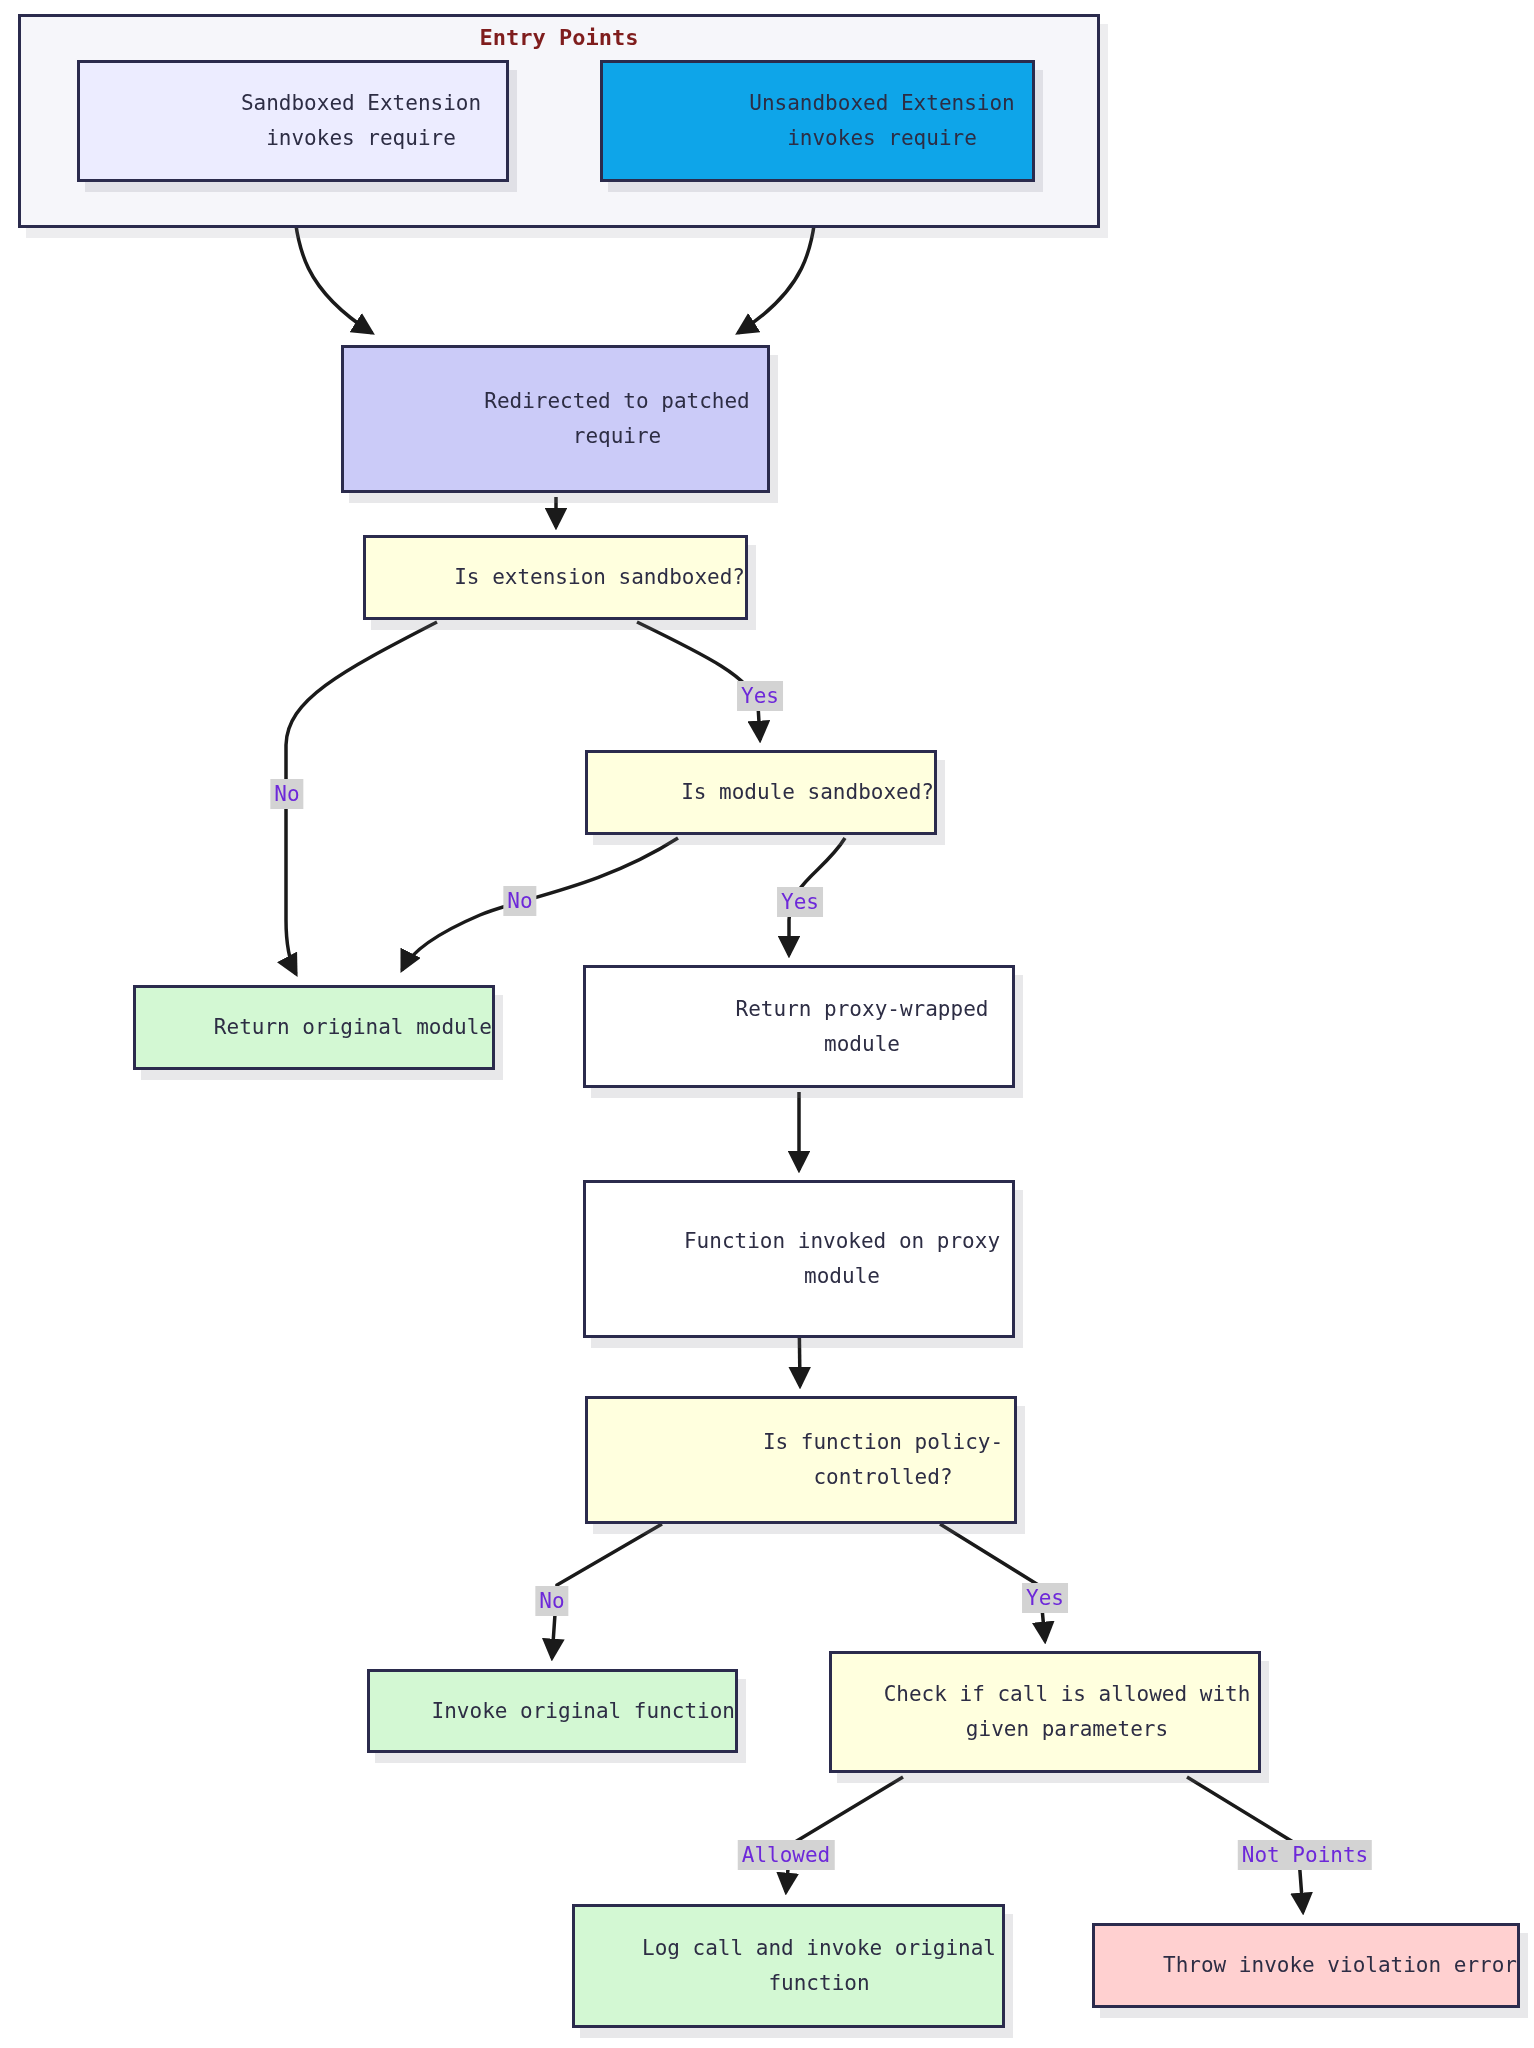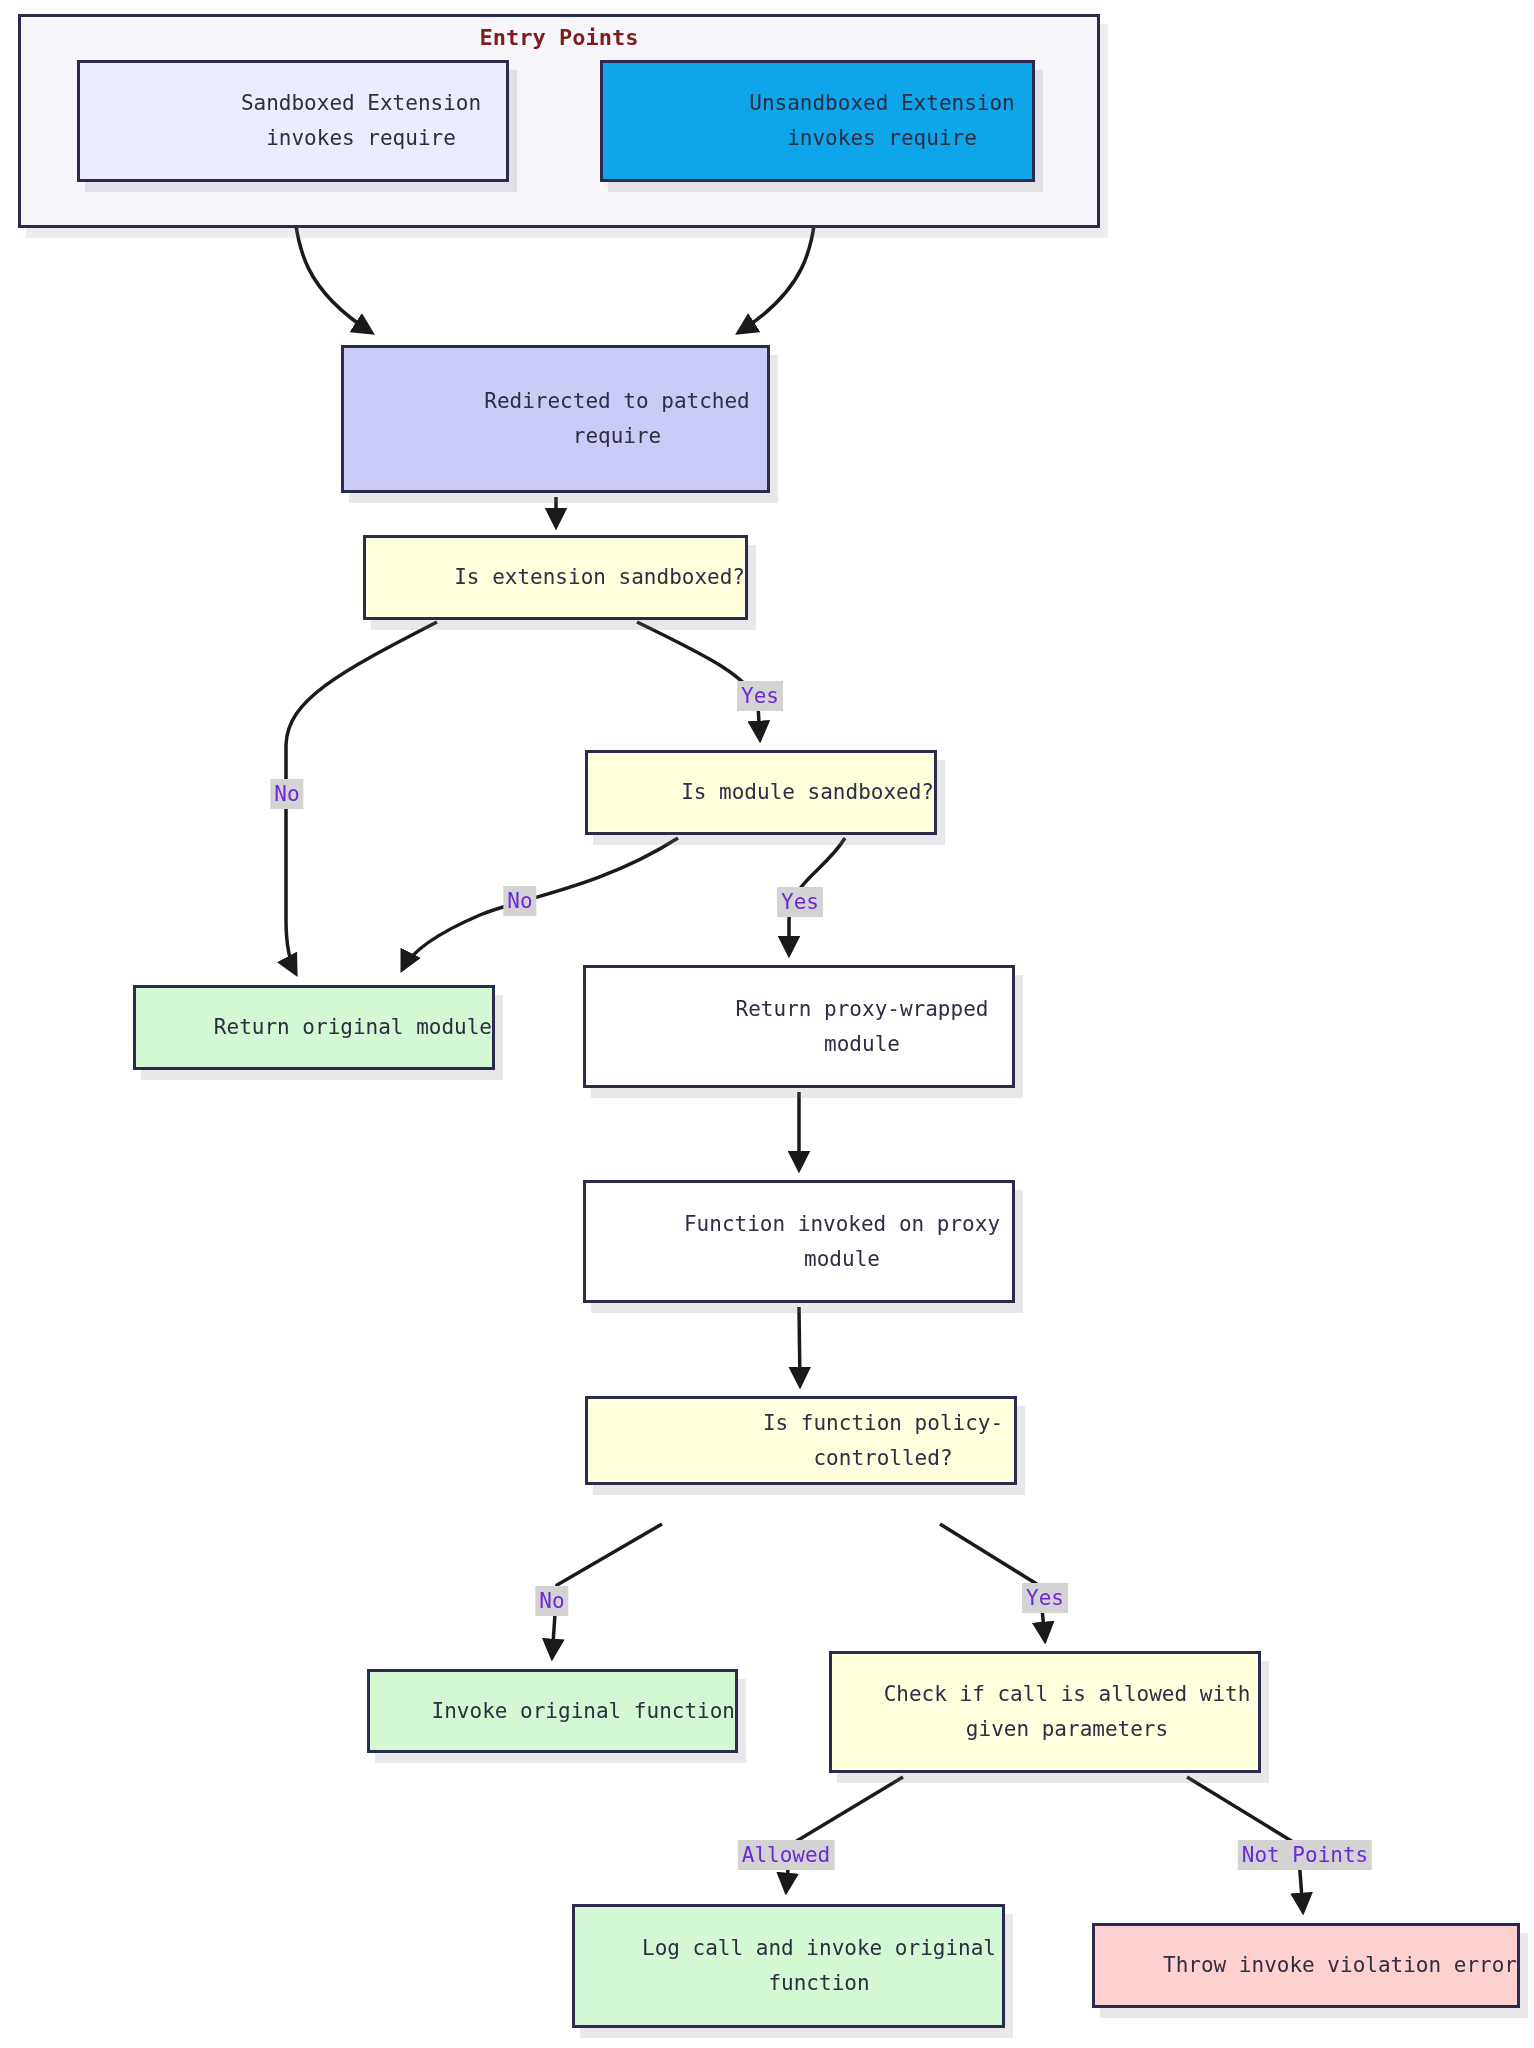--- a/index.html
+++ b/index.html
@@ -34,23 +34,23 @@
   #node-a span{max-width:290px}
   #node-b{left:600px;top:60px;width:435px;height:122px;background:#0ea5e9}
   #node-b span{max-width:300px}
   #node-c{left:341px;top:345px;width:429px;height:148px;background:#cbcbf8}
   #node-c span{max-width:300px}
   #node-d{left:363px;top:535px;width:385px;height:85px;background:#ffffde}
   #node-e{left:585px;top:750px;width:352px;height:85px;background:#ffffde}
   #node-f{left:133px;top:985px;width:362px;height:85px;background:#d3f8d3}
   #node-g{left:583px;top:965px;width:432px;height:123px;background:#ffffff}
   #node-g span{max-width:300px}
-  #node-h{left:583px;top:1180px;width:432px;height:123px;background:#ffffff}
+  #node-h{left:583px;top:1180px;width:432px;height:158px;background:#ffffff}
   #node-h span{max-width:340px}
-  #node-i{left:585px;top:1396px;width:432px;height:89px;background:#ffffde}
+  #node-i{left:585px;top:1396px;width:432px;height:128px;background:#ffffde}
   #node-i span{max-width:262px}
   #node-j{left:367px;top:1669px;width:371px;height:84px;background:#d3f8d3}
   #node-k{left:829px;top:1651px;width:432px;height:122px;background:#ffffde}
   #node-k span{max-width:382px}
   #node-l{left:572px;top:1904px;width:433px;height:124px;background:#d3f8d3}
   #node-l span{max-width:366px}
   #node-m{left:1092px;top:1923px;width:428px;height:85px;background:#ffd0d0}
   .elabel{
     position:absolute;transform:translate(-50%,-50%);
     background:#d3d3d3;color:#6d28d9;

